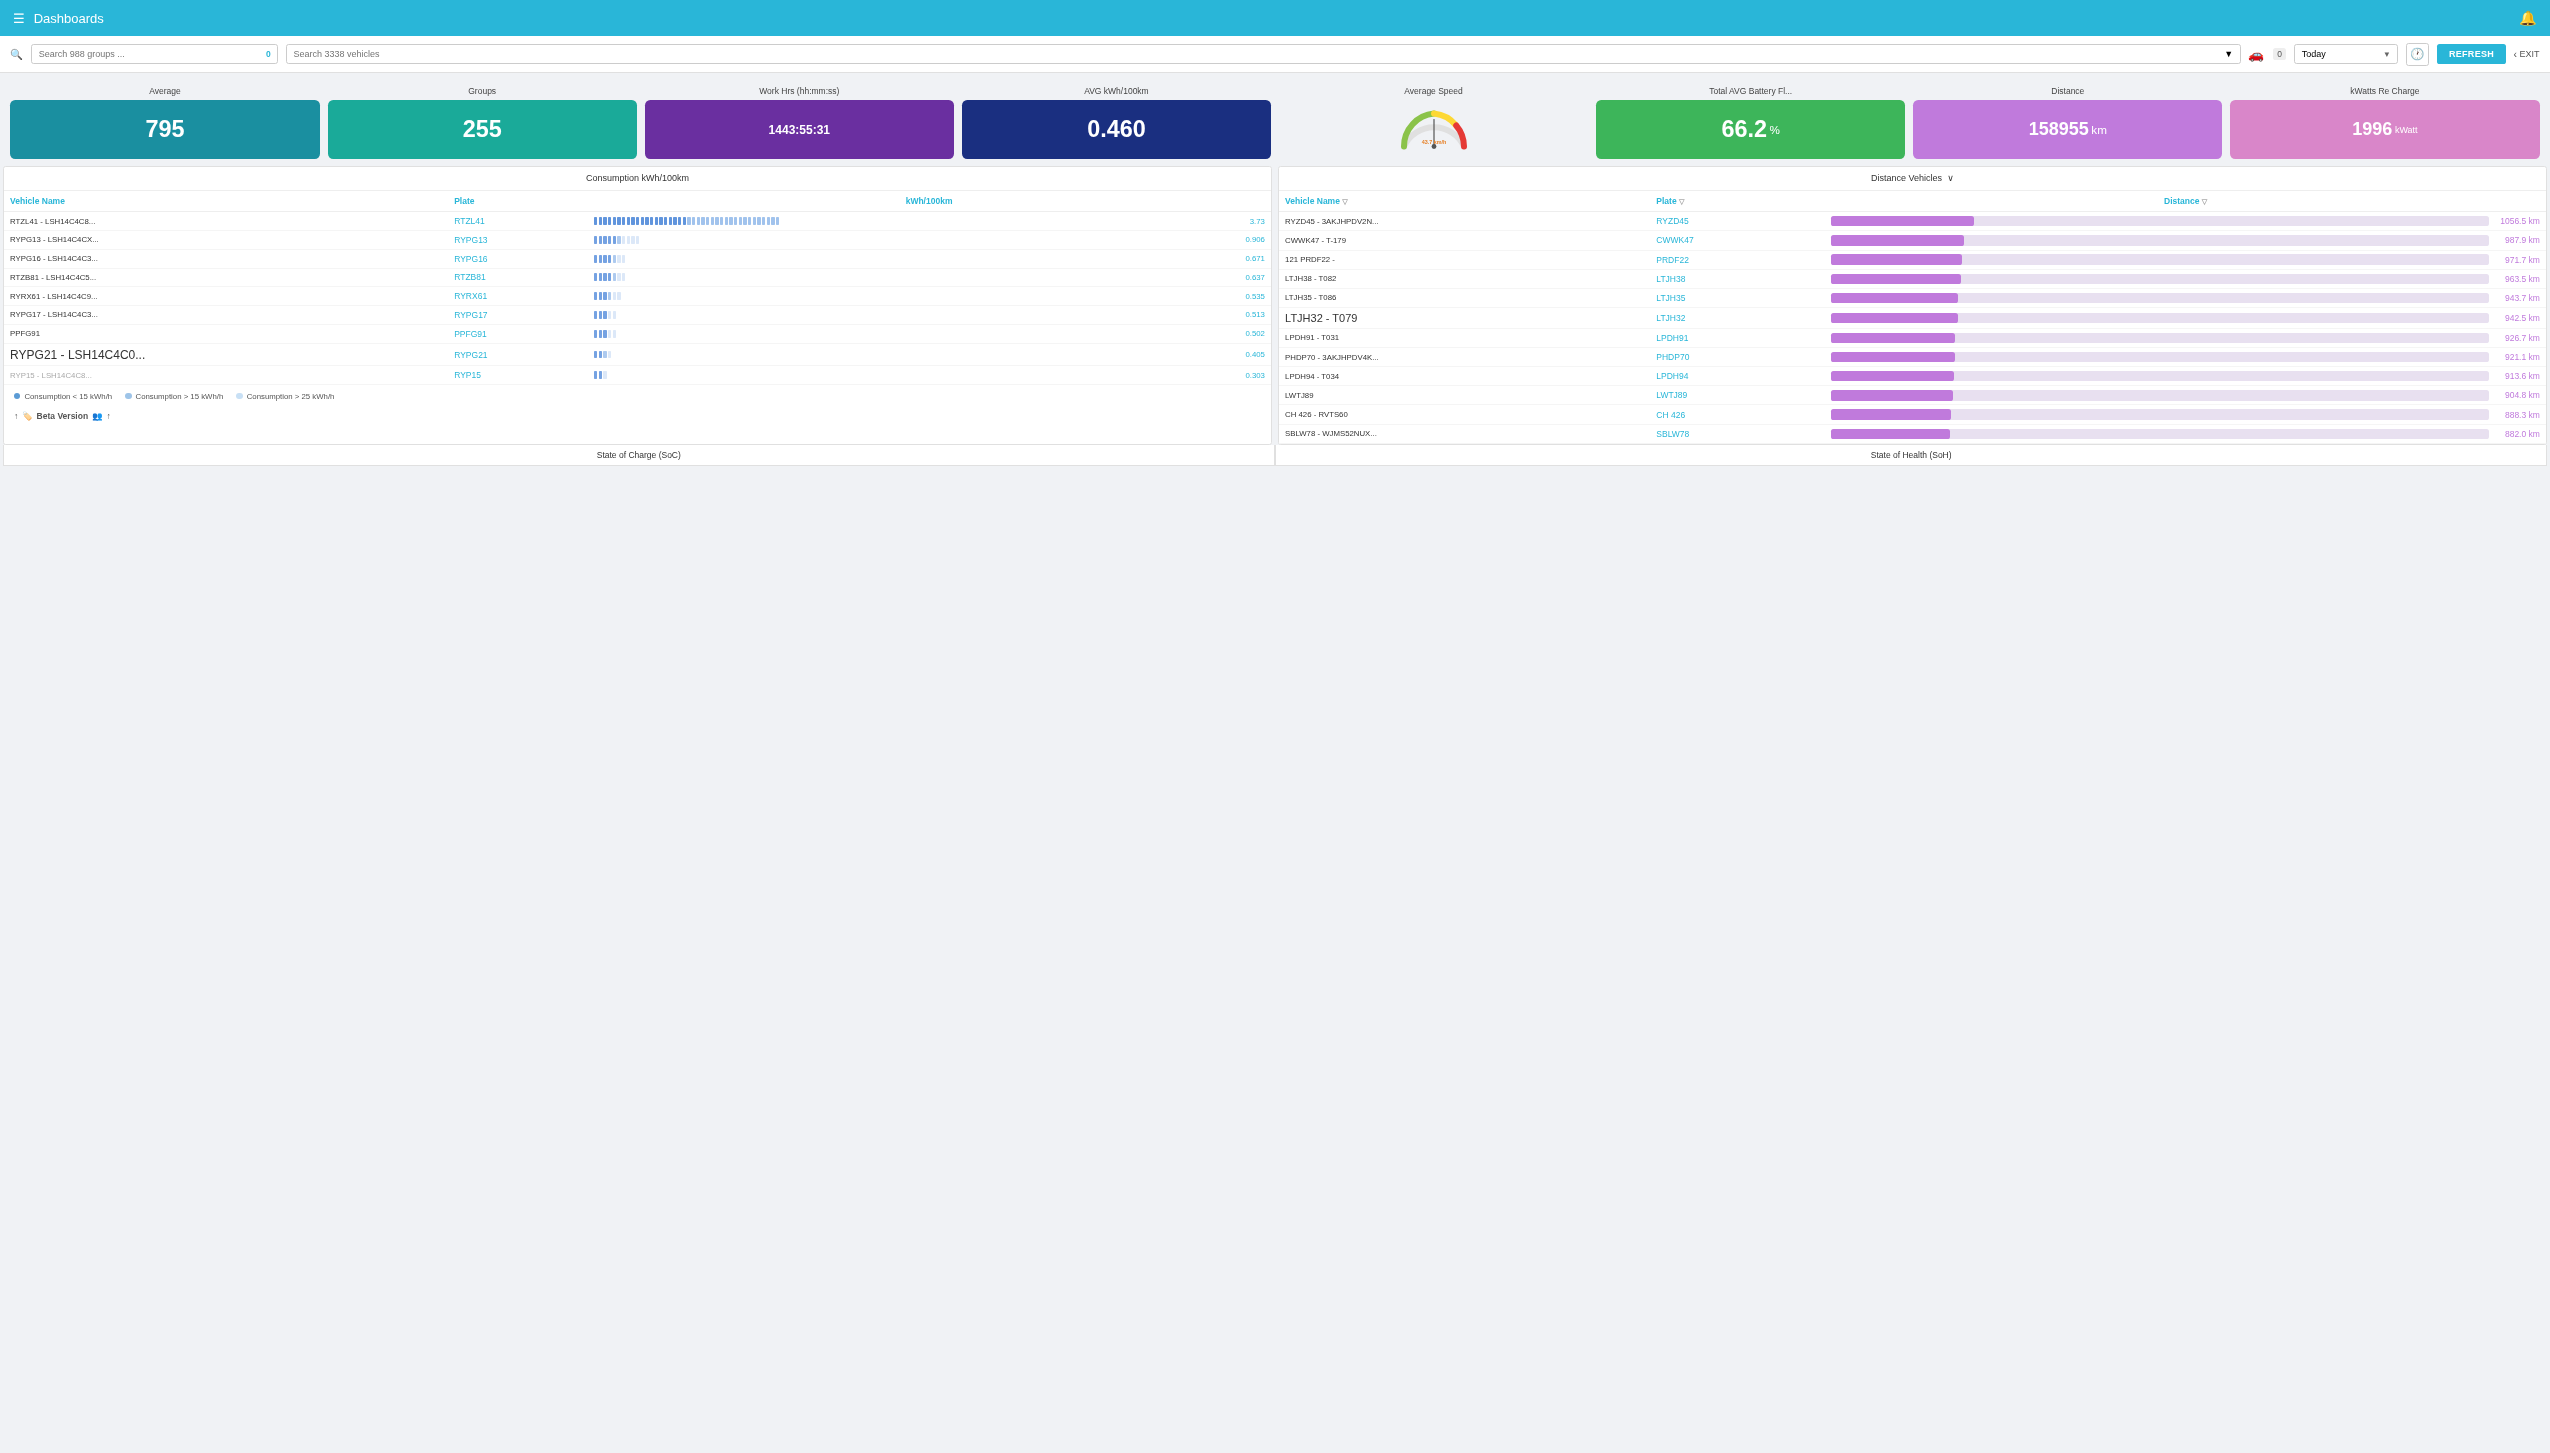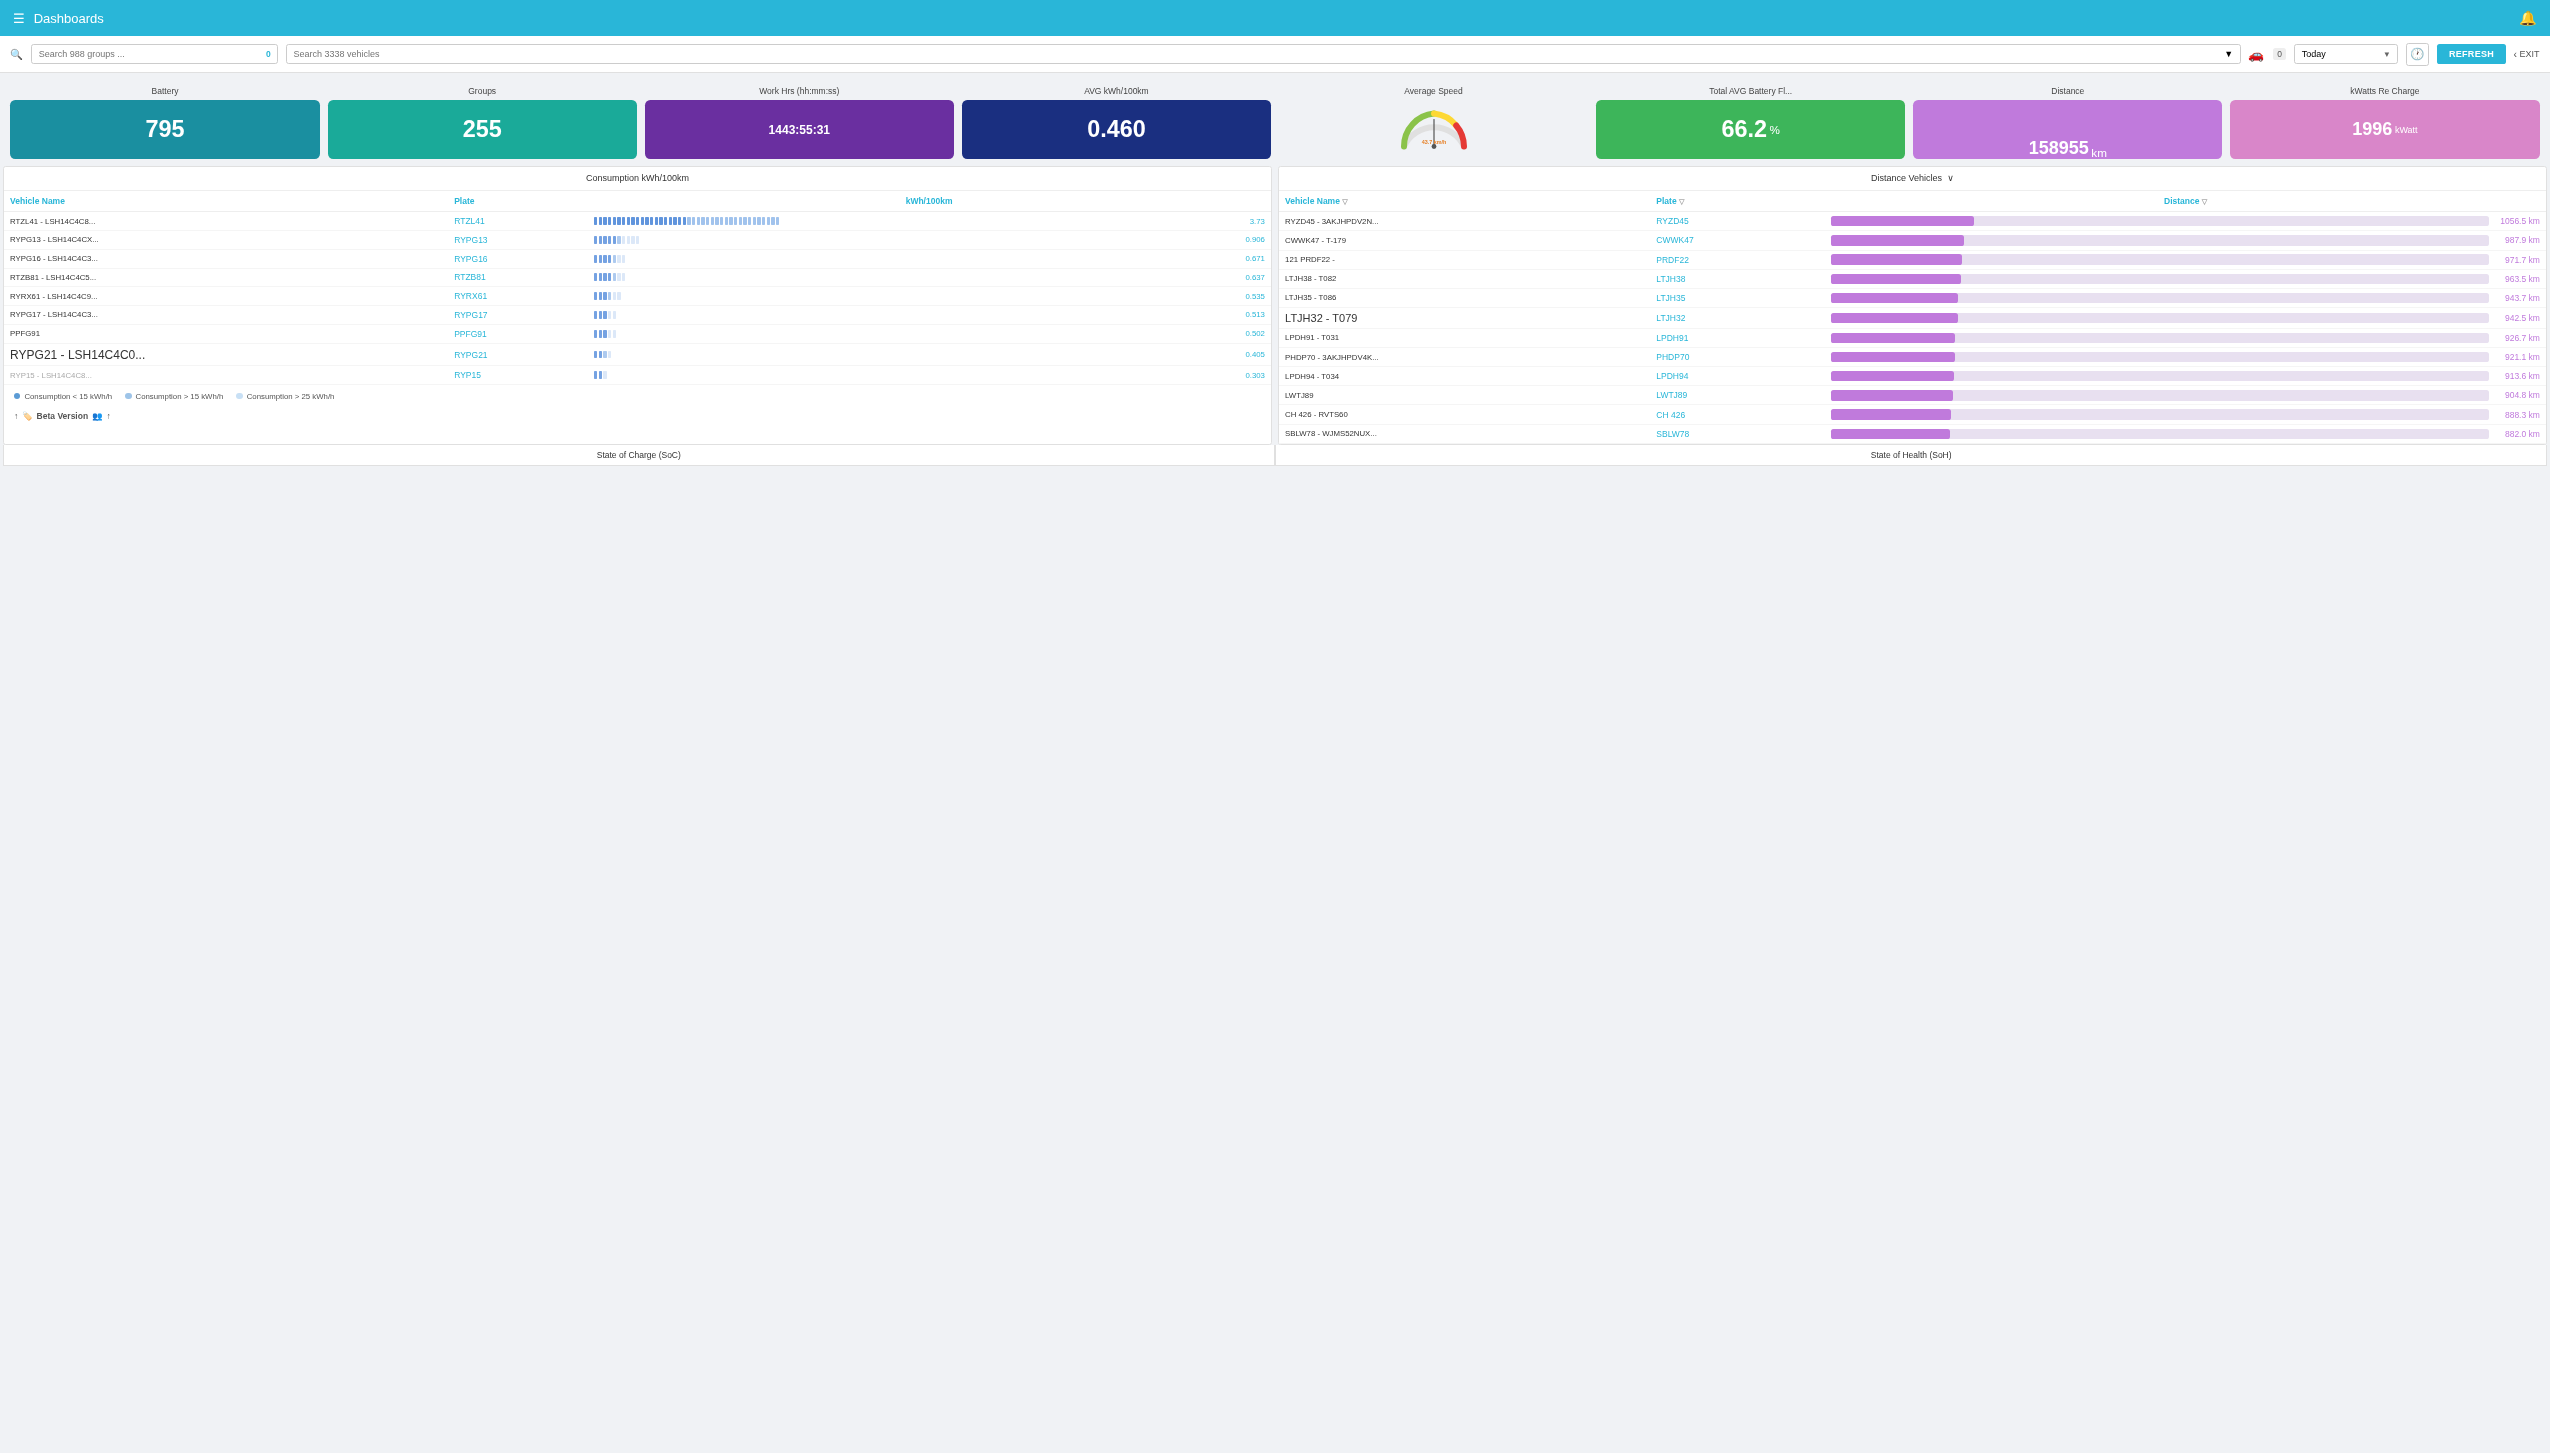--- a/index.html
+++ b/index.html
@@ -123,21 +123,21 @@
       height: 59px;
       color: white;
       font-size: 23.4px;
       font-weight: bold;
     }
     .stat-box.teal { background: #1a8fa0; }
     .stat-box.teal2 { background: #1aaa99; }
     .stat-box.purple { background: #6a2fa0; }
     .stat-box.navy { background: #1a2f80; }
     .stat-box.green { background: #3db55a; }
-    .stat-box.violet { background: #c07adc; align-items: flex-end; }
+    .stat-box.violet { background: #c07adc; }
     .stat-box.pink { background: #d986c9; }
     .stat-suffix { font-size: 11.7px; font-weight: 400; margin-left: 2.6px; }
 
     
     .speedometer-card {
       flex: 1;
       display: flex;
       flex-direction: column;
       align-items: center;
     }
@@ -306,21 +306,21 @@
   <button class="refresh-btn">REFRESH</button>
   <button class="exit-btn">
     <span style="font-size:10.4px;">‹</span>
     <span>EXIT</span>
   </button>
 </div>
 
 <div class="stats-row">
 
   <div class="stat-card">
-    <div class="stat-label">Battery</div>
+    <div class="stat-label">Average</div>
     <div class="stat-box teal">
       <span>795</span>
     </div>
   </div>
 
   <div class="stat-card">
     <div class="stat-label">Groups</div>
     <div class="stat-box teal2">
       <span>255</span>
     </div>

